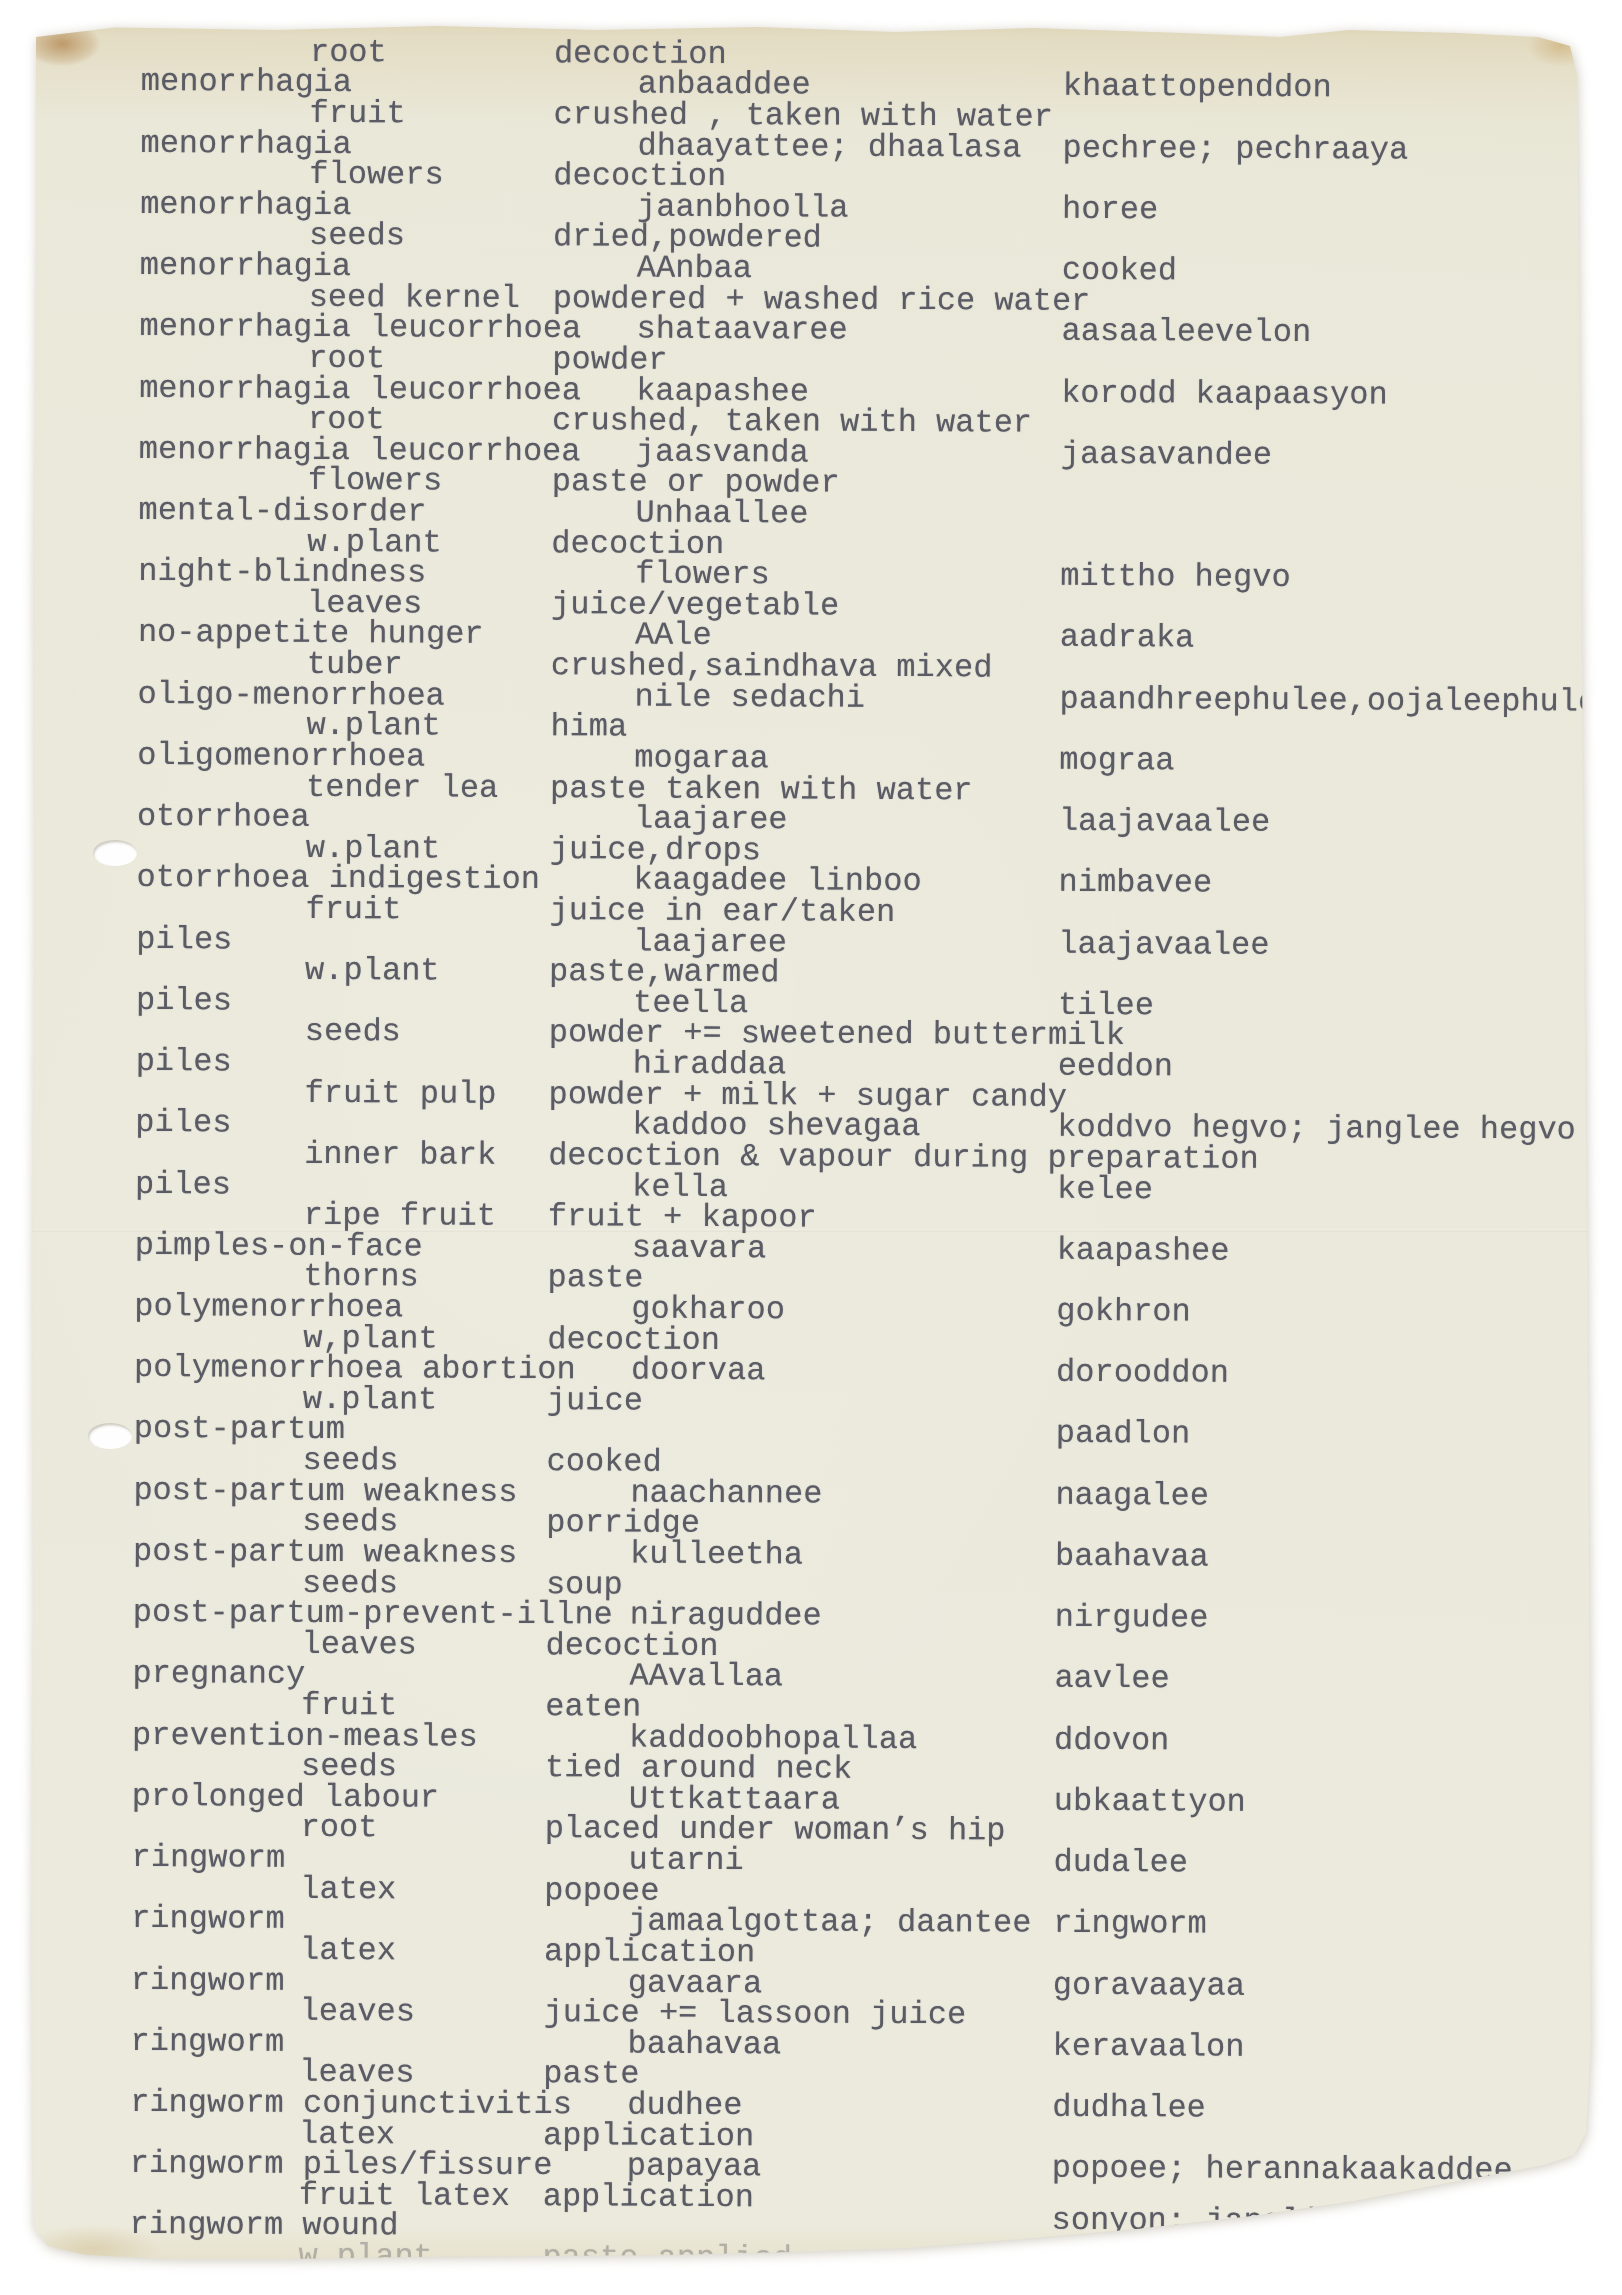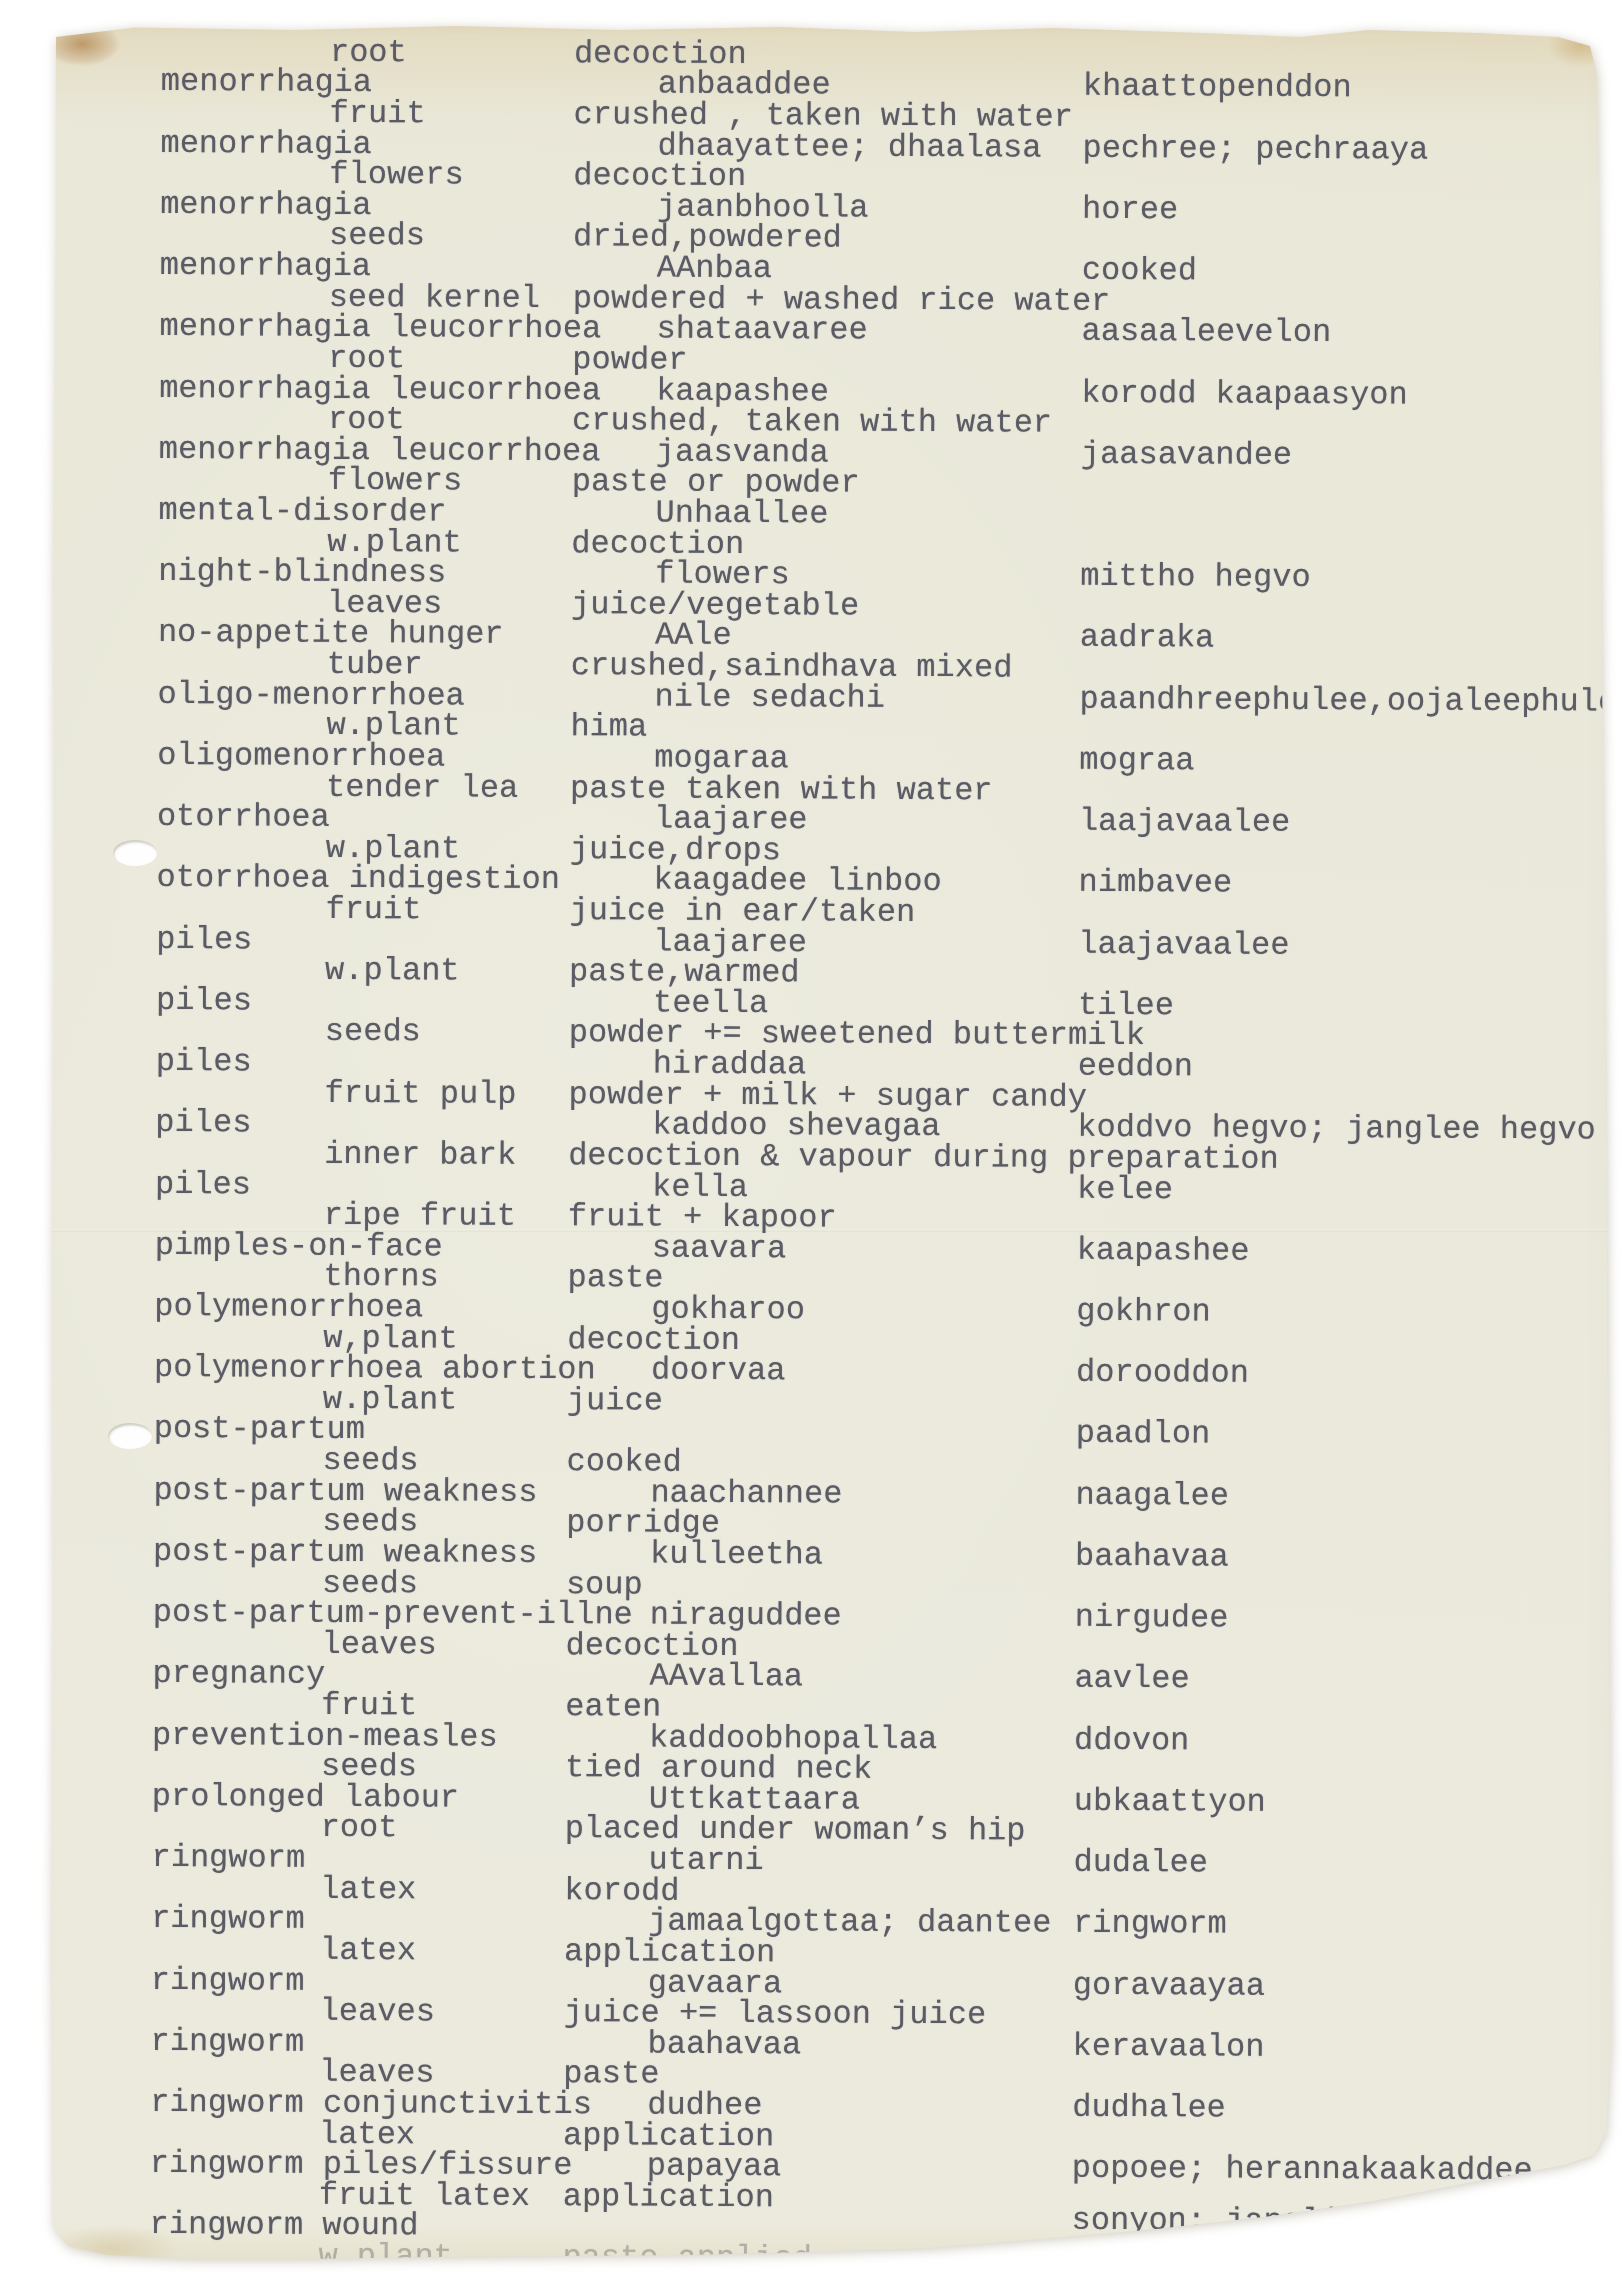--- a/index.html
+++ b/index.html
@@ -8,21 +8,20 @@
     width: 1623px;
     height: 2295px;
     background: #ffffff;
     overflow: hidden;
     font-family: "Liberation Mono", "DejaVu Sans Mono", monospace;
   }
   .sheet-wrap {
     position: absolute;
     inset: 0;
     filter: drop-shadow(1.1px 2.9px 5.7px rgba(135,125,95,0.40));
-    margin-left: 20px;
   }
   .sheet {
     position: absolute;
     inset: 0;
     background:
       radial-gradient(ellipse 1033px 1377px at 35% 45%, rgba(255,255,255,0.10), rgba(255,255,255,0) 70%),
       linear-gradient(183deg, #e5dfc8 0%, #e8e5d3 3%, #eae8d9 9%, #eae9db 50%, #ebeadd 82%, #eceadb 100%);
     clip-path: polygon(
       36px 37px, 115px 27.5px, 275px 30px, 436px 26px, 597px 30px, 758px 27px,
       895px 32px, 1033px 28px, 1182px 33px, 1280px 37px, 1349px 30px, 1458px 33px,
@@ -378,21 +377,21 @@
             <span class="seg c-part">root</span>
             <span class="seg c-prep">placed under woman’s hip</span>
           </div>
           <div class="line" style="top: 1843px;">
             <span class="seg c-ailment">ringworm</span>
             <span class="seg c-plant">utarni</span>
             <span class="seg c-local">dudalee</span>
           </div>
           <div class="line" style="top: 1874px;">
             <span class="seg c-part">latex</span>
-            <span class="seg c-prep">korodd</span>
+            <span class="seg c-prep">popoee</span>
           </div>
           <div class="line" style="top: 1904px;">
             <span class="seg c-ailment">ringworm</span>
             <span class="seg c-plant">jamaalgottaa; daantee</span>
             <span class="seg c-local">ringworm</span>
           </div>
           <div class="line" style="top: 1935px;">
             <span class="seg c-part">latex</span>
             <span class="seg c-prep">application</span>
           </div>

